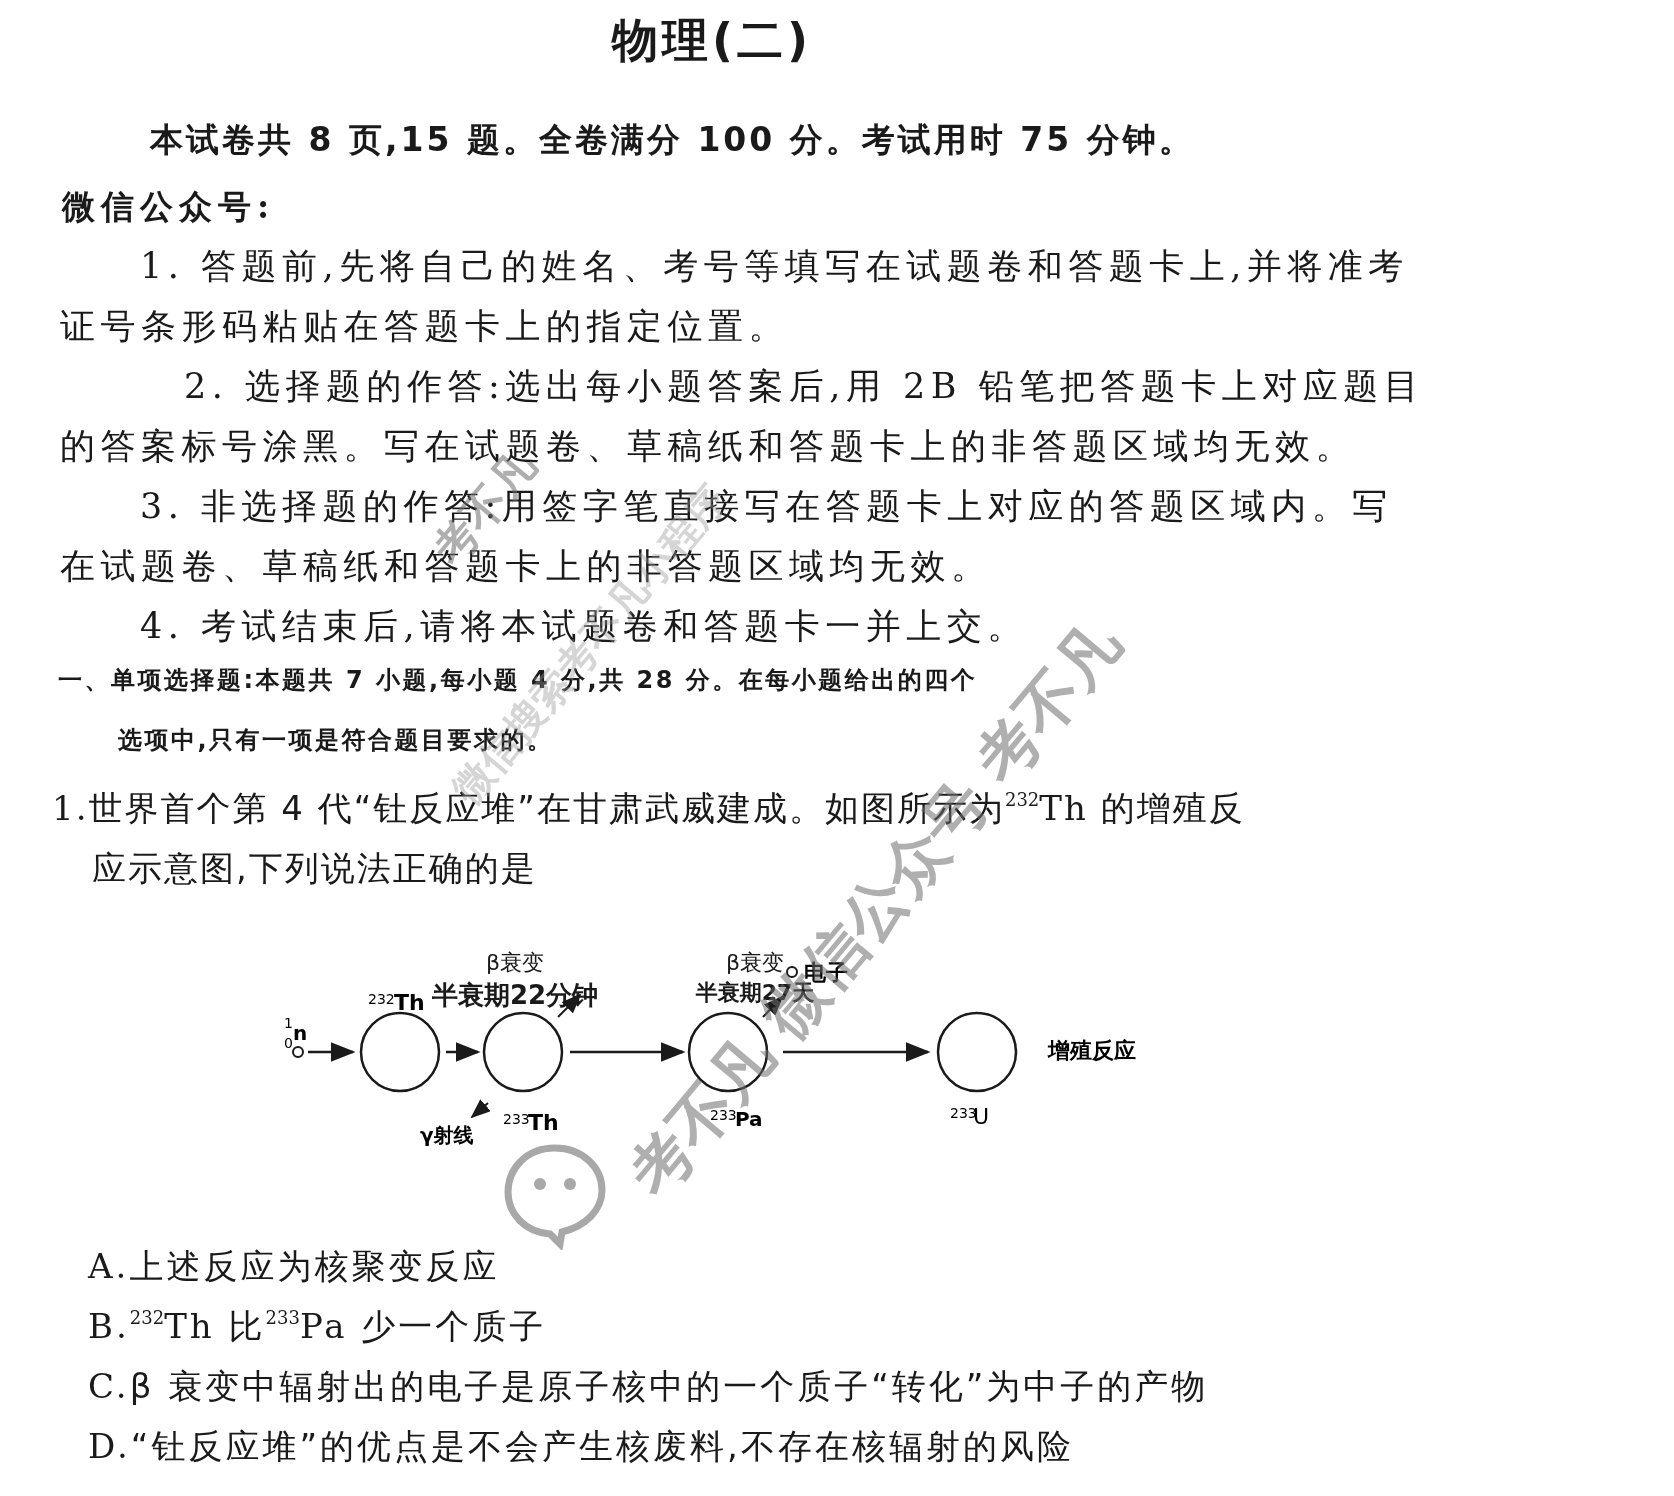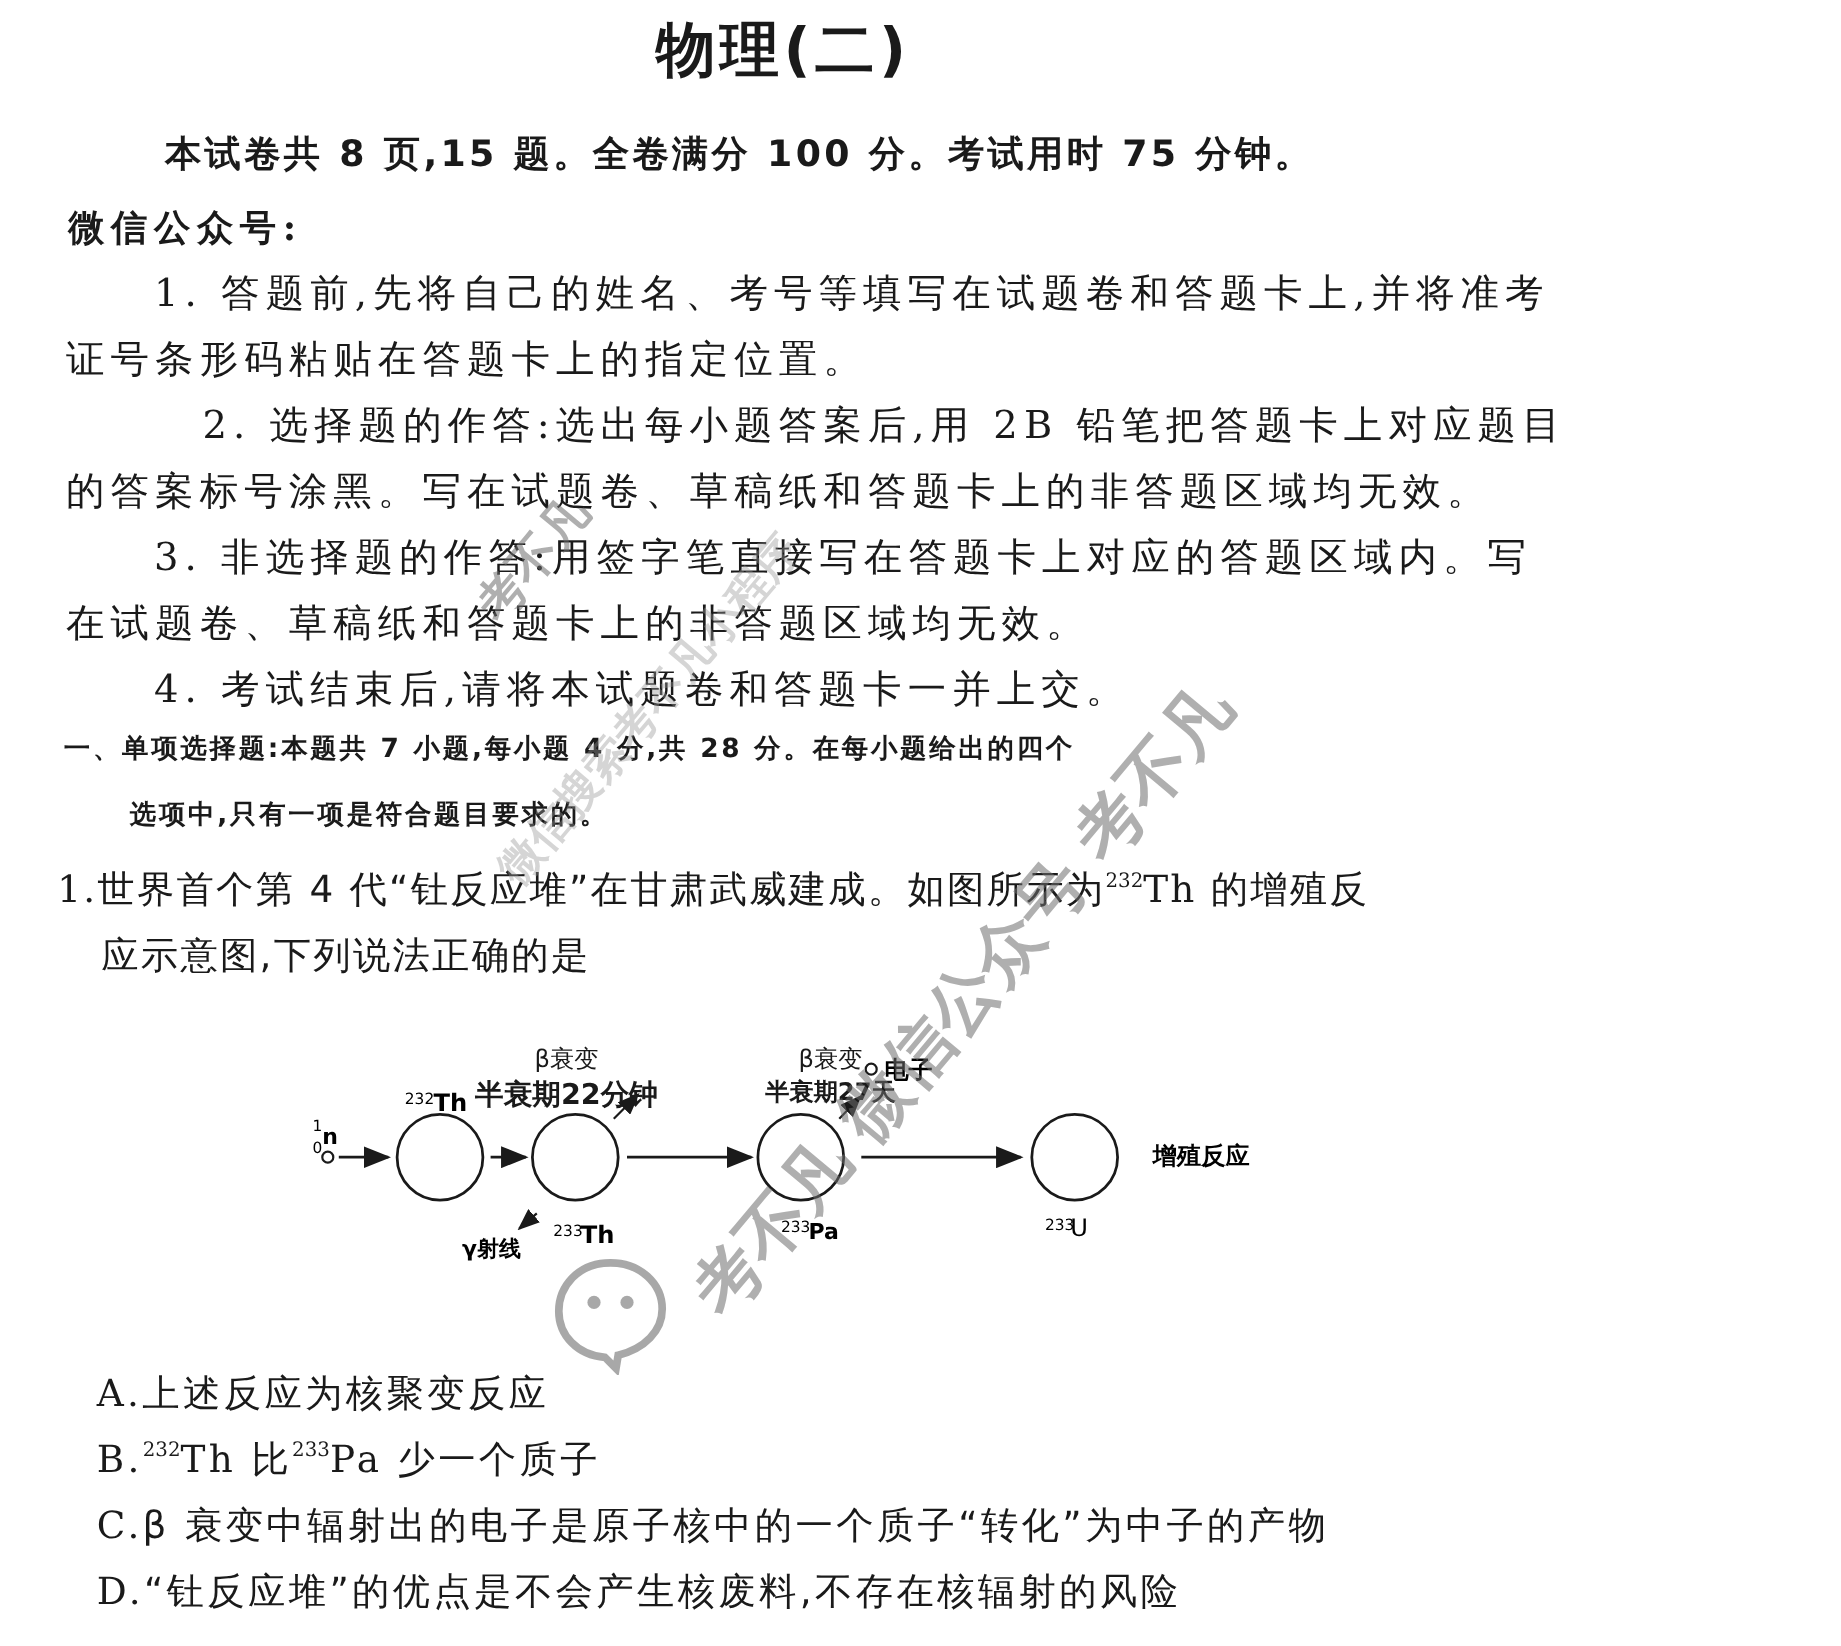--- a/index.html
+++ b/index.html
@@ -1,21 +1,21 @@
 <!DOCTYPE html>
 <html><head>
 <meta charset="utf-8">
 <style>
   html, body { margin: 0; padding: 0; }
   body {
     width: 1674px; height: 1496px; background: #ffffff; position: relative; overflow: hidden;
     font-family: "DejaVu Serif", "Liberation Serif", serif; color: #1a1a1a;
   }
   .abs { position: absolute; white-space: nowrap; }
-  .title { left: 0; width: 1424px; top: 10px; text-align: center; font-family: "DejaVu Sans", sans-serif; font-weight: bold; font-size: 54px; letter-spacing: 4px; }
+  .title { left: 0; width: 1424px; top: 10px; text-align: center; font-family: "DejaVu Sans", sans-serif; font-weight: bold; font-size: 46px; letter-spacing: 4px; }
   .summary { left: 150px; top: 118px; font-family: "DejaVu Sans", sans-serif; font-weight: bold; font-size: 33px; letter-spacing: 3px; }
   .notice-head { left: 62px; top: 185px; font-size: 33px; font-weight: bold; letter-spacing: 6px; }
   .nl { font-size: 35px; font-weight: normal; letter-spacing: 5.5px; }
   .section { font-family: "DejaVu Sans", sans-serif; font-weight: bold; font-size: 24px; letter-spacing: 2.5px; }
   .q { font-family: "DejaVu Sans", sans-serif; font-size: 34px; letter-spacing: 2px; }
   .opt { font-family: "DejaVu Sans", sans-serif; font-size: 34px; letter-spacing: 3px; }
   .opt .lbl, .q .lbl { font-family: "DejaVu Serif", serif; }
   sup.iso { font-size: 18px; vertical-align: 14px; letter-spacing: 0; font-family: "DejaVu Serif", serif; }
   .diagram { position: absolute; left: 280px; top: 960px; width: 1000px; height: 280px; }
   .diagram svg text { font-family: "DejaVu Sans", sans-serif; }

